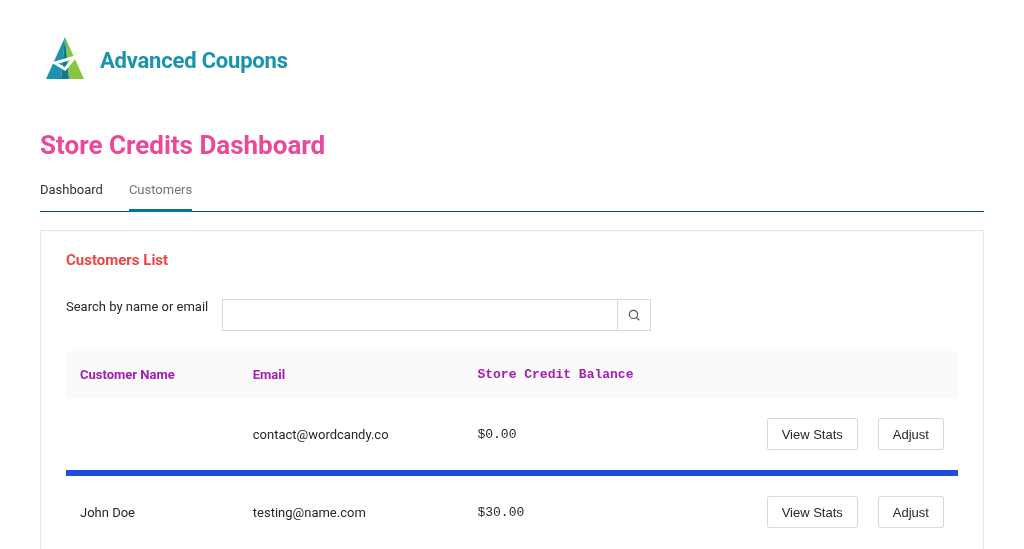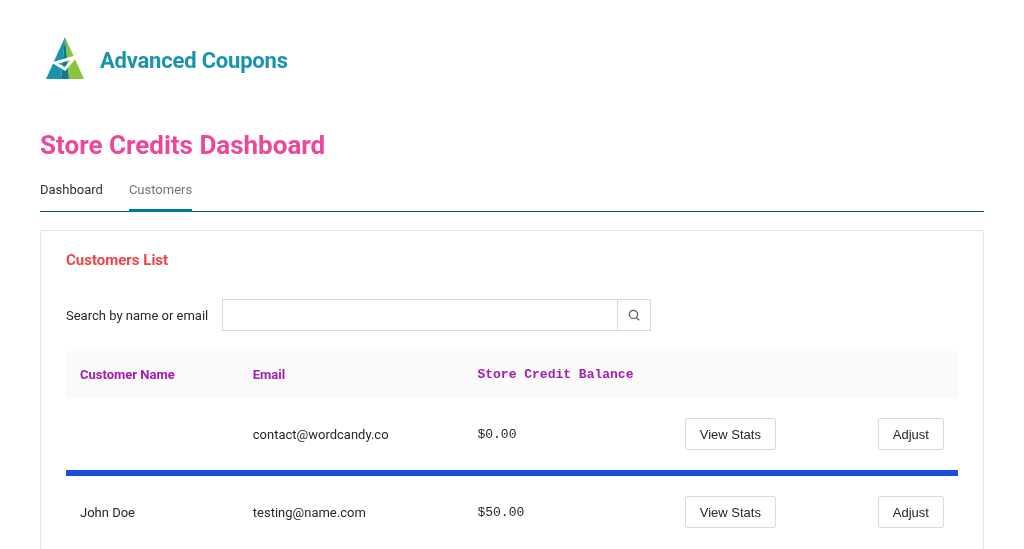--- a/index.html
+++ b/index.html
@@ -58,21 +58,20 @@
       padding: 20px 25px 30px 25px;
     }
     .panel-title {
       font-size: 15px;
       font-weight: 700;
       color: #ef4444;
       margin-bottom: 20px;
     }
     .search-row {
       display: flex;
-      align-items: center;
       gap: 14px;
       margin: 30px 0 20px 0;
     }
     .search-label {
       font-size: 13px;
       color: #23282d;
     }
     .search-group {
       display: flex;
     }
@@ -110,21 +109,21 @@
       display: flex;
       align-items: center;
       padding: 20px 14px;
       border-bottom: 6px solid #1d4ed8;
     }
     .tbody-row:last-child { border-bottom: none; }
     .col-name { width: 20%; }
     .col-email { width: 26%; }
     .col-balance { width: 24%; font-family: Liberation Mono, monospace; }
     .col-actions { width: 30%; text-align: right; }
-    .actions { display: flex; gap: 8px; justify-content: space-between; }
+    .actions { display: flex; gap: 20px; justify-content: flex-end; }
     .btn {
       border: 1px solid #d9d9d9;
       background: #fff;
       height: 32px;
       padding: 0 14px;
       font-size: 13px;
       color: #23282d;
       cursor: pointer;
       border-radius: 2px;
     }
@@ -183,21 +182,21 @@
           <div class="actions">
             <button class="btn">View Stats</button>
             <button class="btn">Adjust</button>
           </div>
         </div>
       </div>
 
       <div class="tbody-row">
         <div class="col-name">John Doe</div>
         <div class="col-email">testing@name.com</div>
-        <div class="col-balance">$50.00</div>
+        <div class="col-balance">$30.00</div>
         <div class="col-actions">
           <div class="actions">
             <button class="btn">View Stats</button>
             <button class="btn">Adjust</button>
           </div>
         </div>
       </div>
 
     </div>
   </div>

